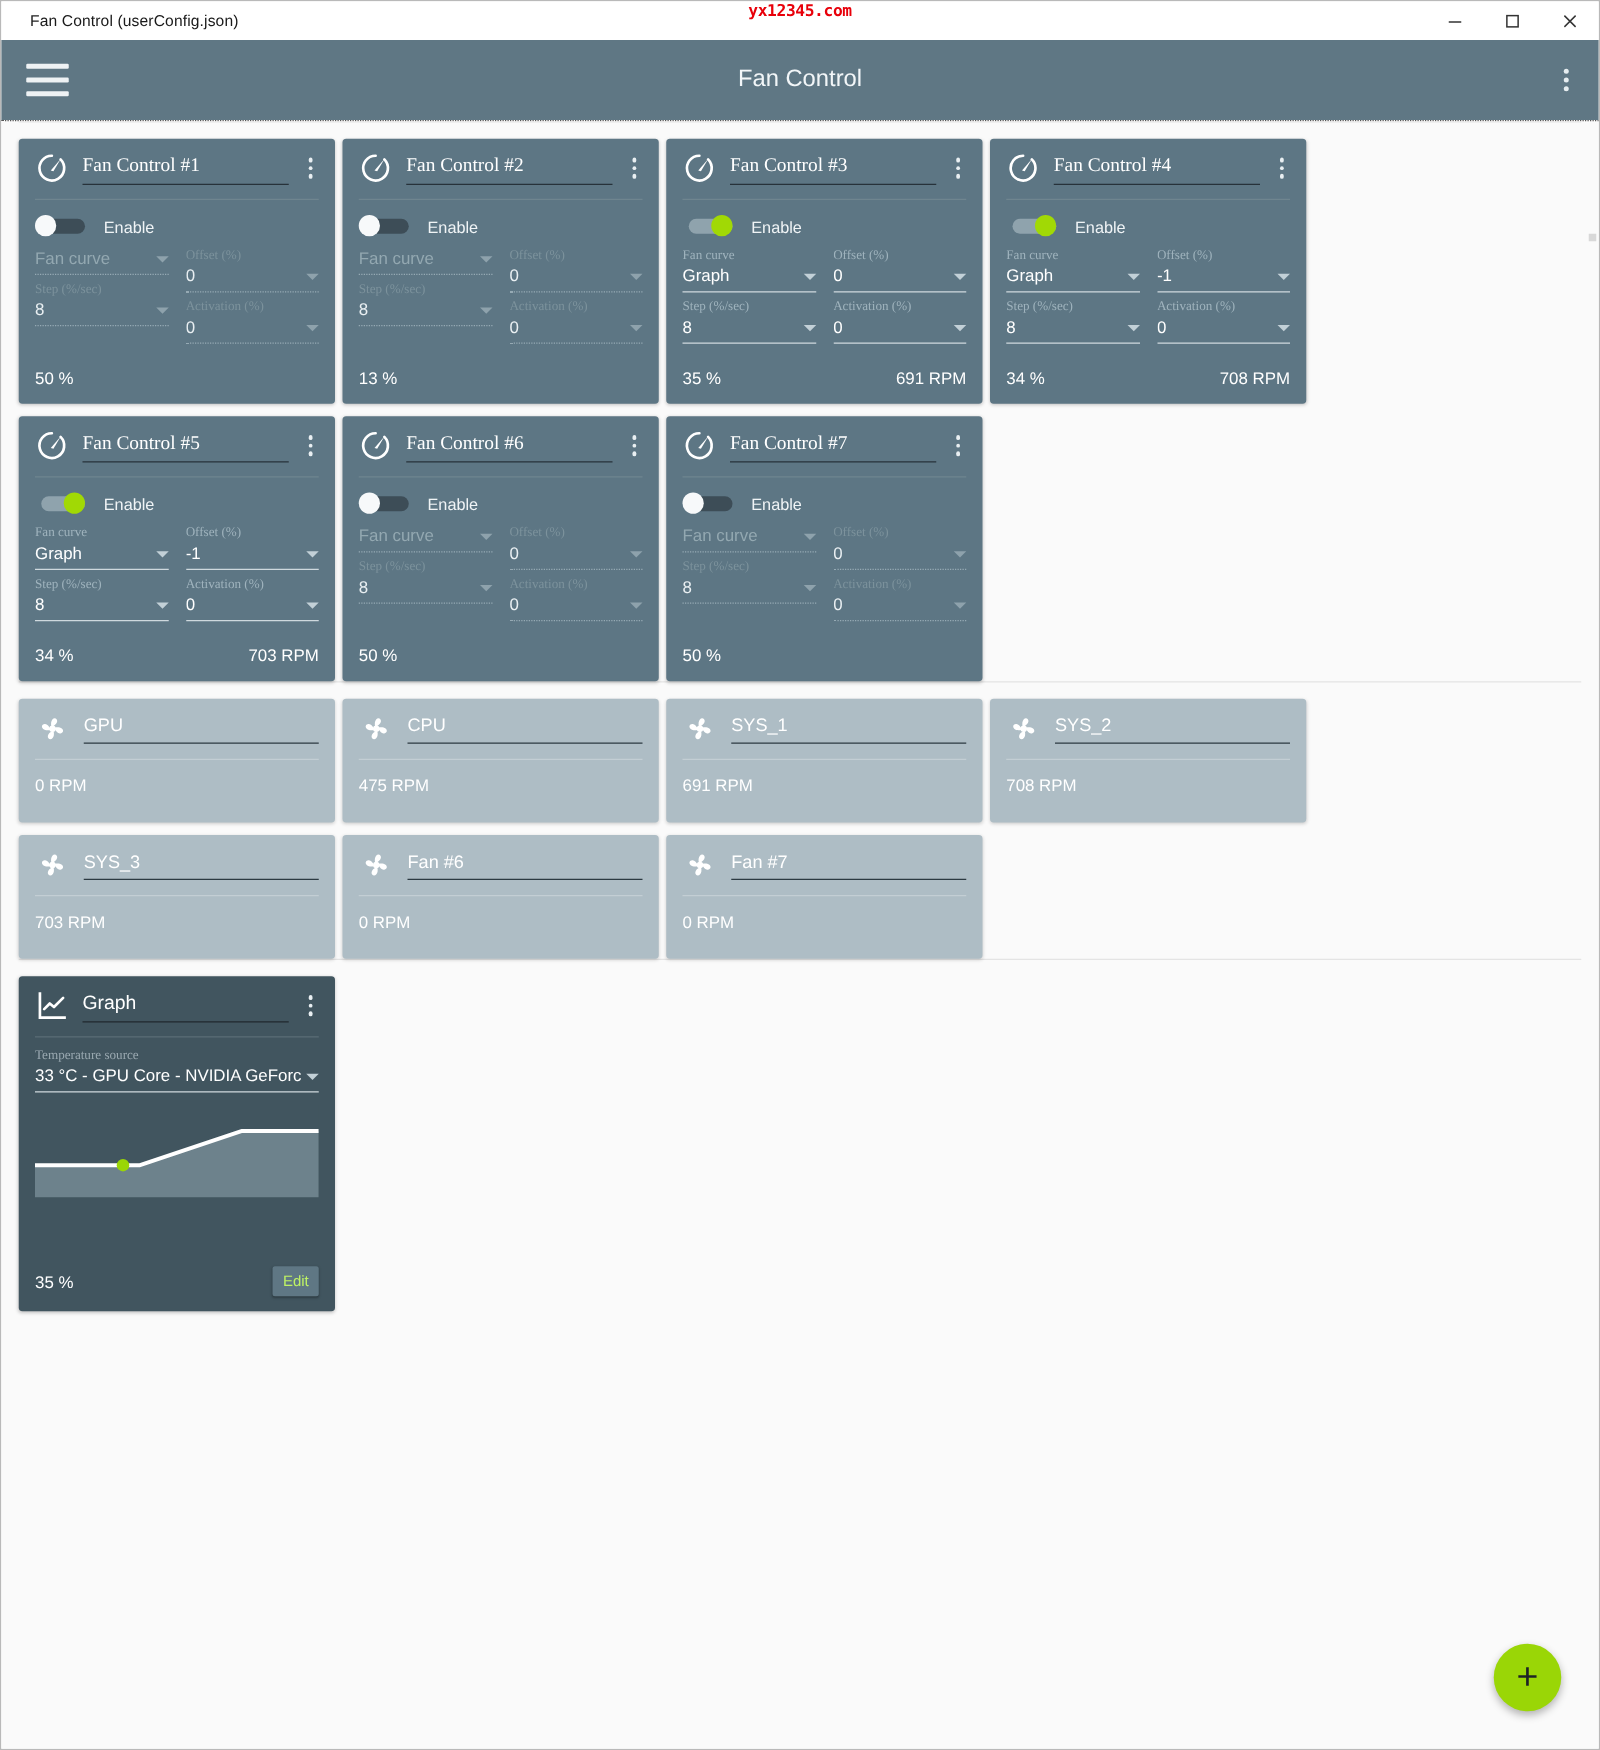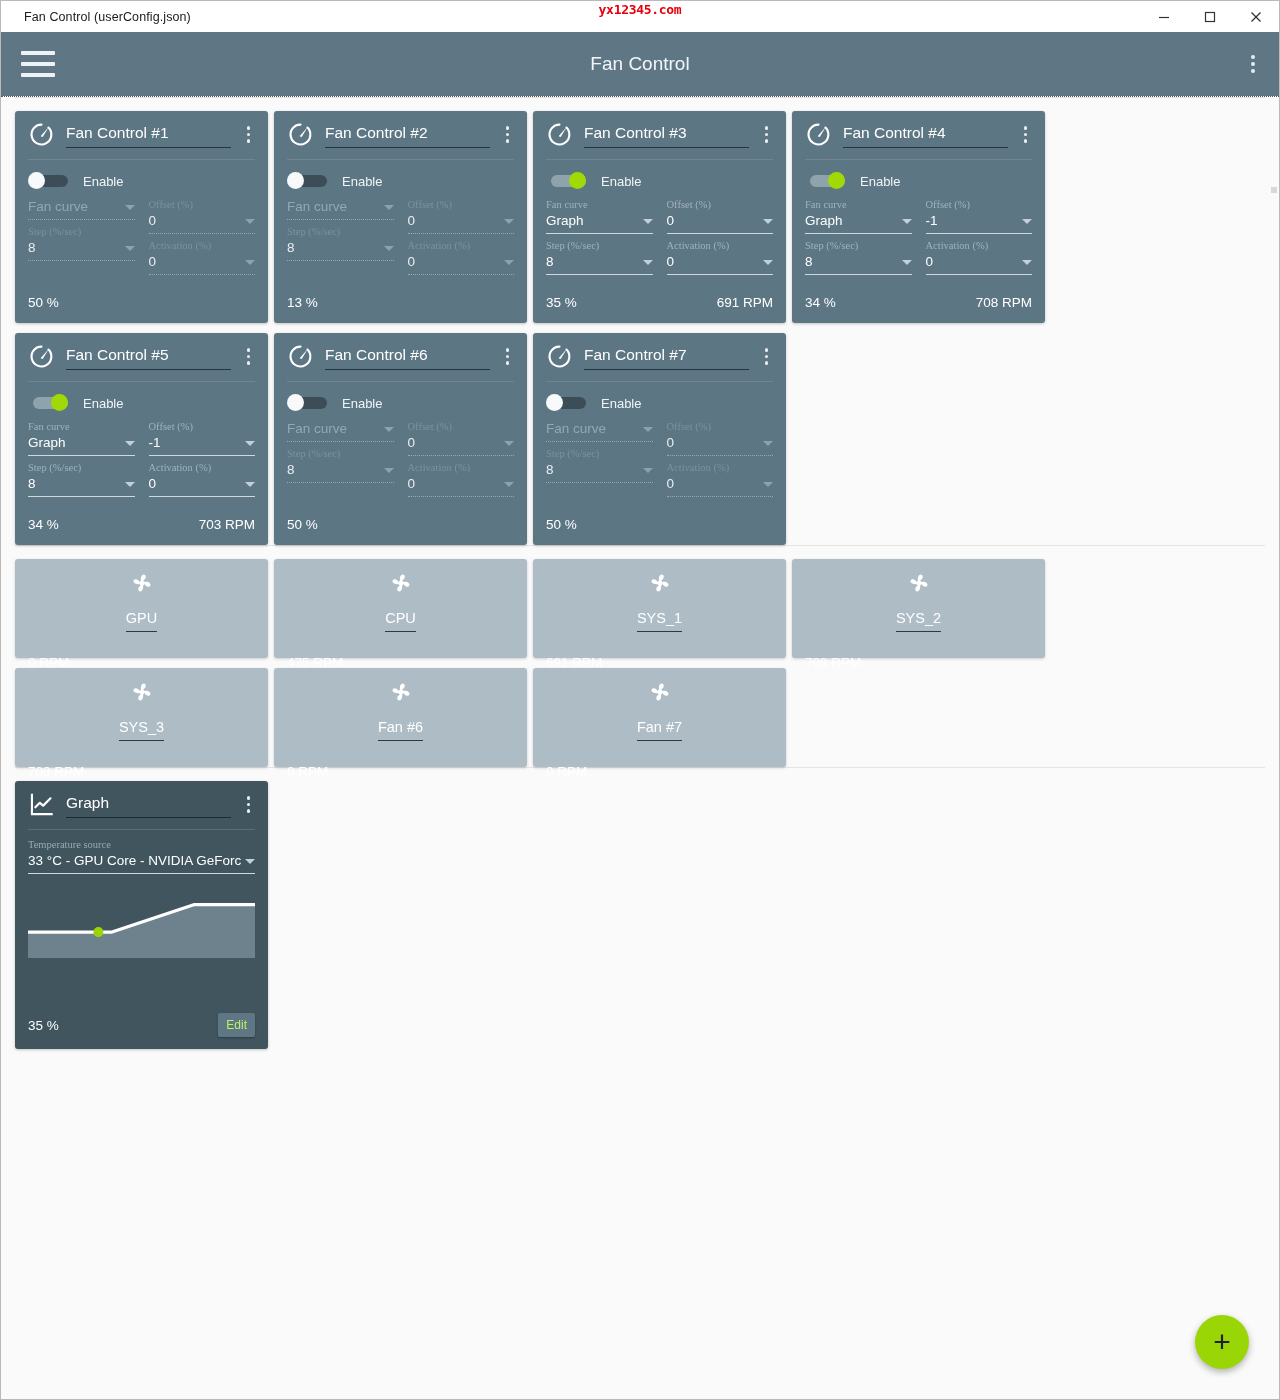--- a/index.html
+++ b/index.html
@@ -90,21 +90,21 @@
 
   
   .fc-card {
     width: 253px; background: #5d7684;
     border-radius: 3px;
     box-shadow: 0 1px 3px rgba(0,0,0,.22);
     padding: 10px 13px 0 13px;
     display: flex; flex-direction: column;
     height: 212px;
   }
-  .fc-head { display: flex; align-items: center; gap: 11px; }
+  .fc-head { display: flex; align-items: center; gap: 11px; font-family: Liberation Serif, serif; }
   .gauge-icon { width: 27px; height: 27px; flex: 0 0 27px; }
   .fc-name {
     flex: 1;
     color: #ffffff; font-size: 15.5px;
     border-bottom: 1px solid #27323a;
     padding: 2px 0 5px 0;
   }
   .kebab { display: flex; flex-direction: column; gap: 3px; padding: 4px 5px; cursor: pointer; }
   .kebab i { width: 3.5px; height: 3.5px; border-radius: 50%; background: #e9eff2; display:block; }
   .fc-sep { height: 1px; background: #6f858f; margin: 11px 0 0 0; }
@@ -164,21 +164,21 @@
 
   
   .speed-card {
     width: 253px; height: 99px;
     background: #aebdc5;
     border-radius: 3px;
     box-shadow: 0 1px 3px rgba(0,0,0,.18);
     padding: 10px 13px 0 13px;
     display: flex; flex-direction: column;
   }
-  .sp-head { display: flex; align-items: center; gap: 11px; flex-direction: column; }
+  .sp-head { display: flex; align-items: center; gap: 11px; }
   .fan-icon { width: 28px; height: 28px; flex: 0 0 28px; }
   .sp-name {
     flex: 1; color: #ffffff; font-size: 14.5px;
     border-bottom: 1px solid #2c3a42;
     padding: 2px 0 5px 0;
   }
   .sp-sep { height: 1px; background: #c3ced4; margin-top: 10px; }
   .sp-rpm { color: #ffffff; font-size: 13.5px; margin-top: 13px; }
 
   

